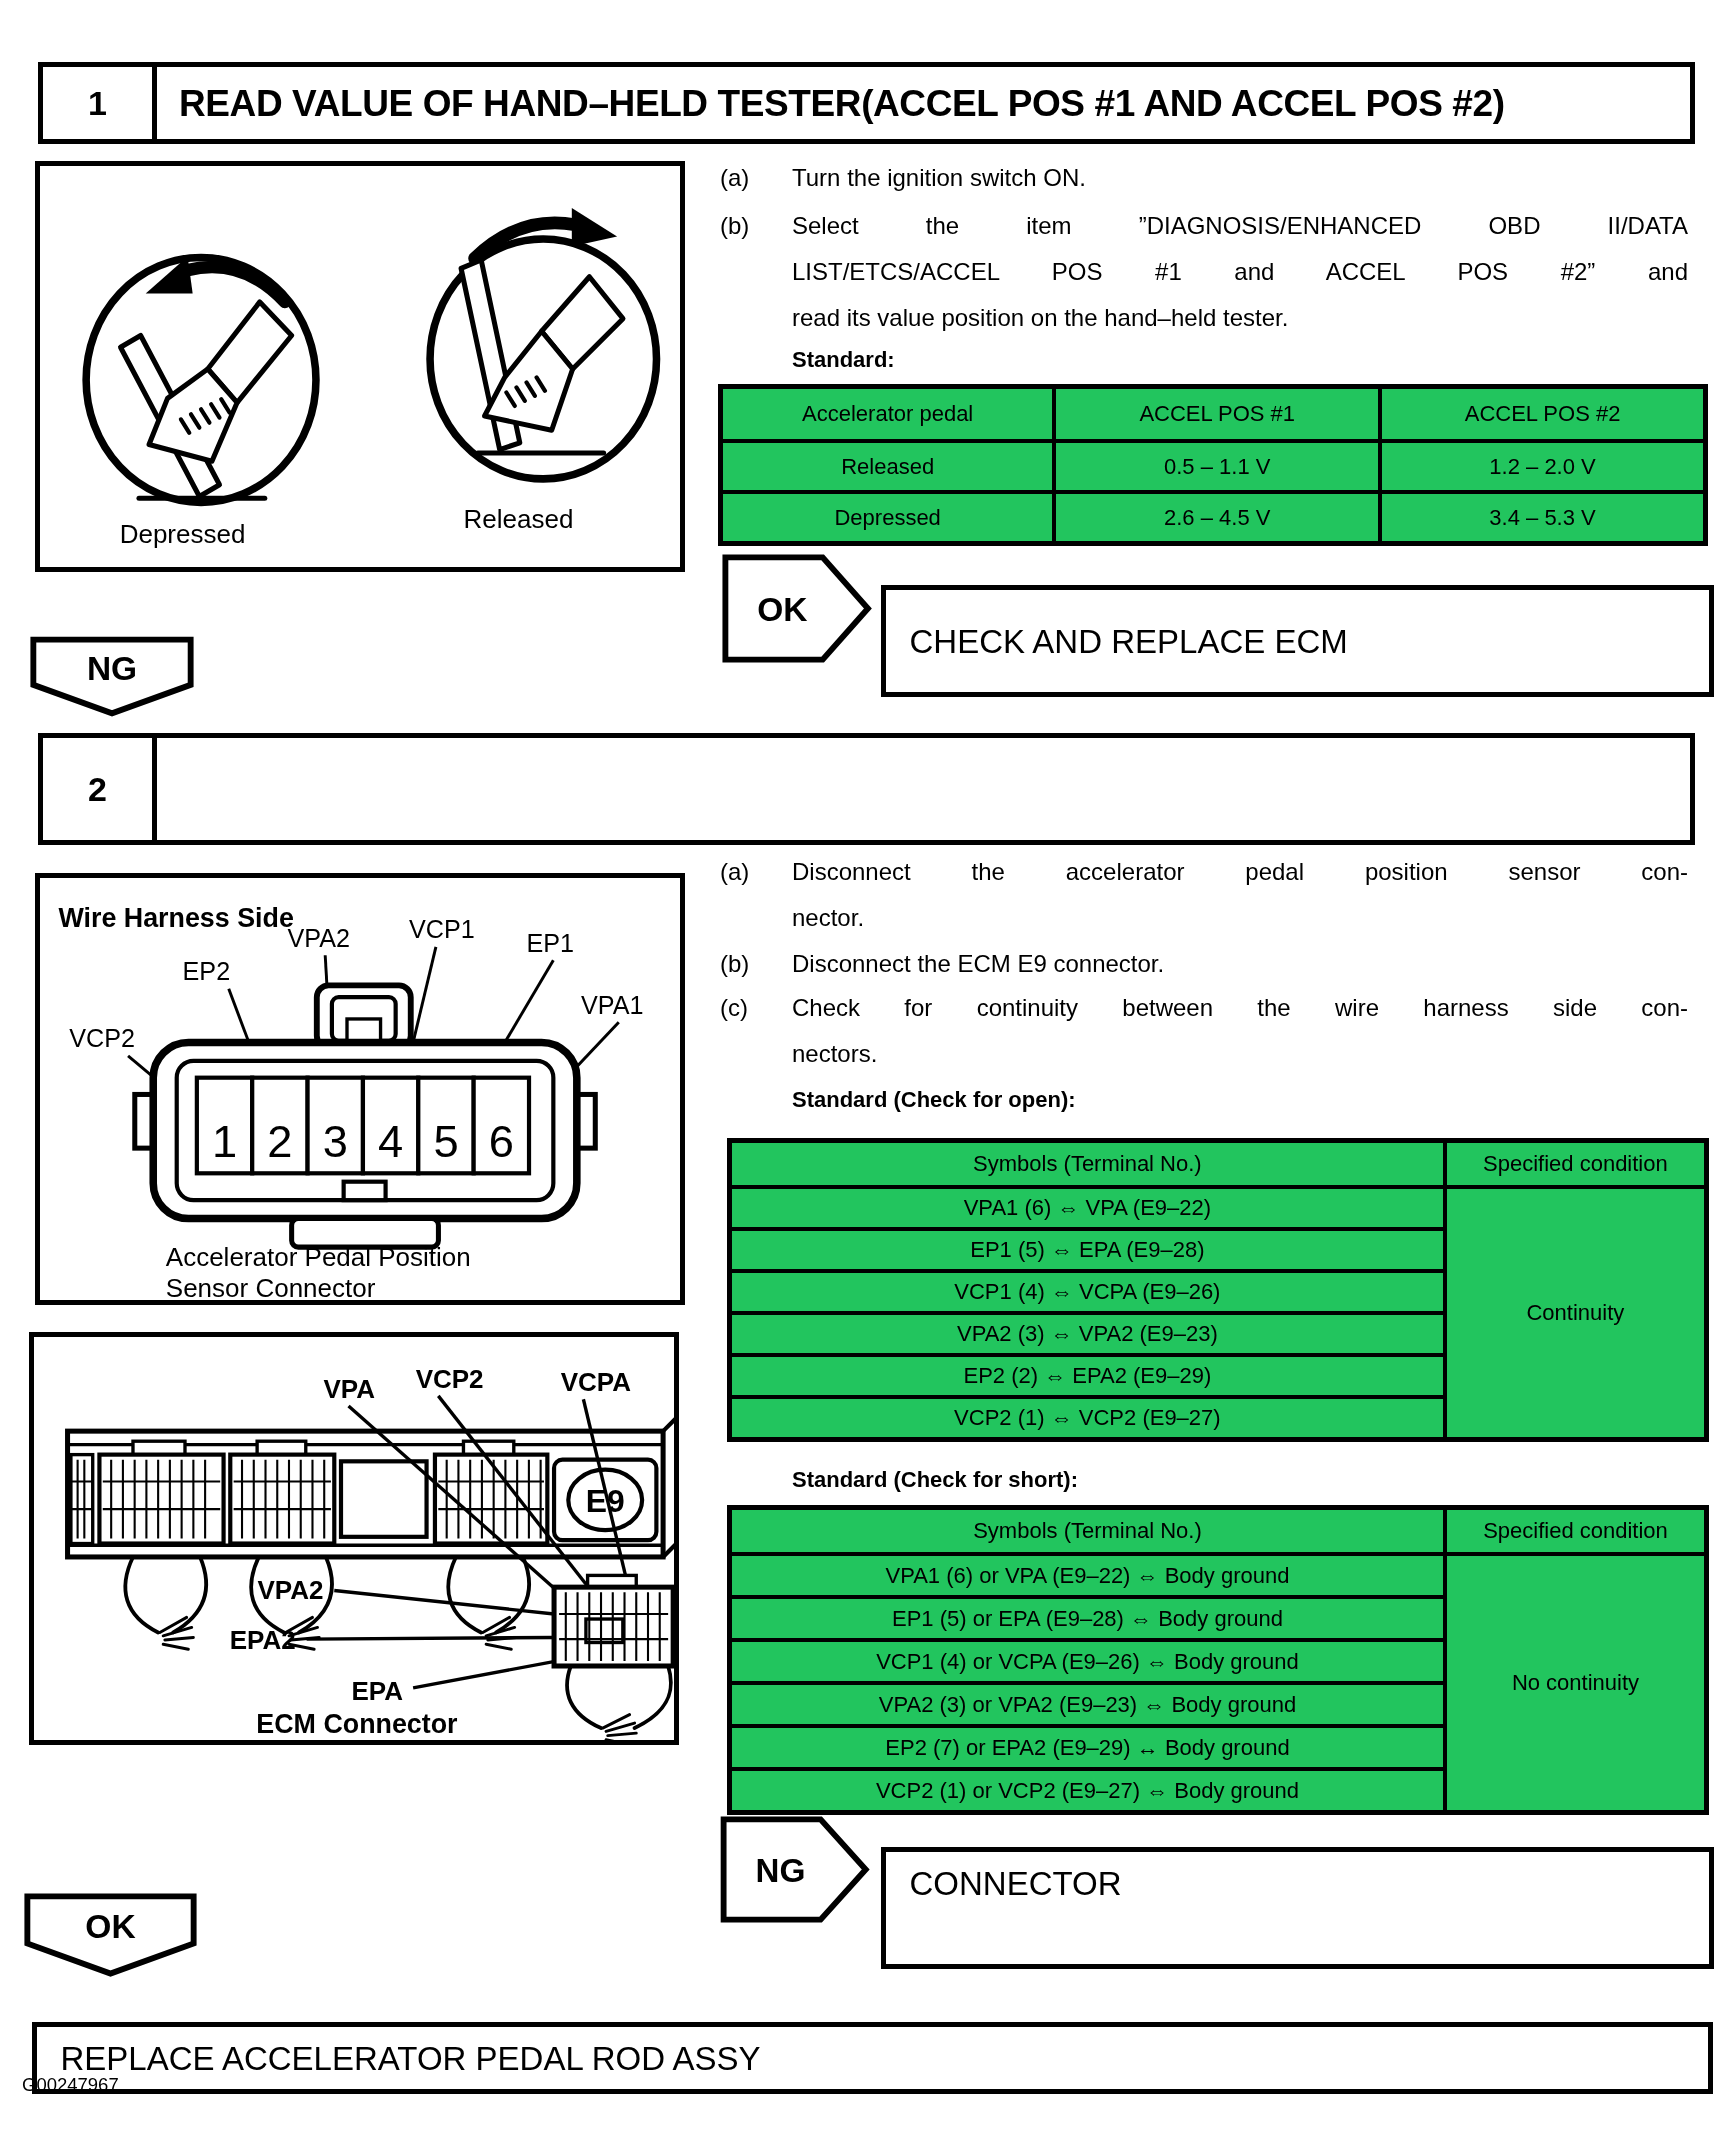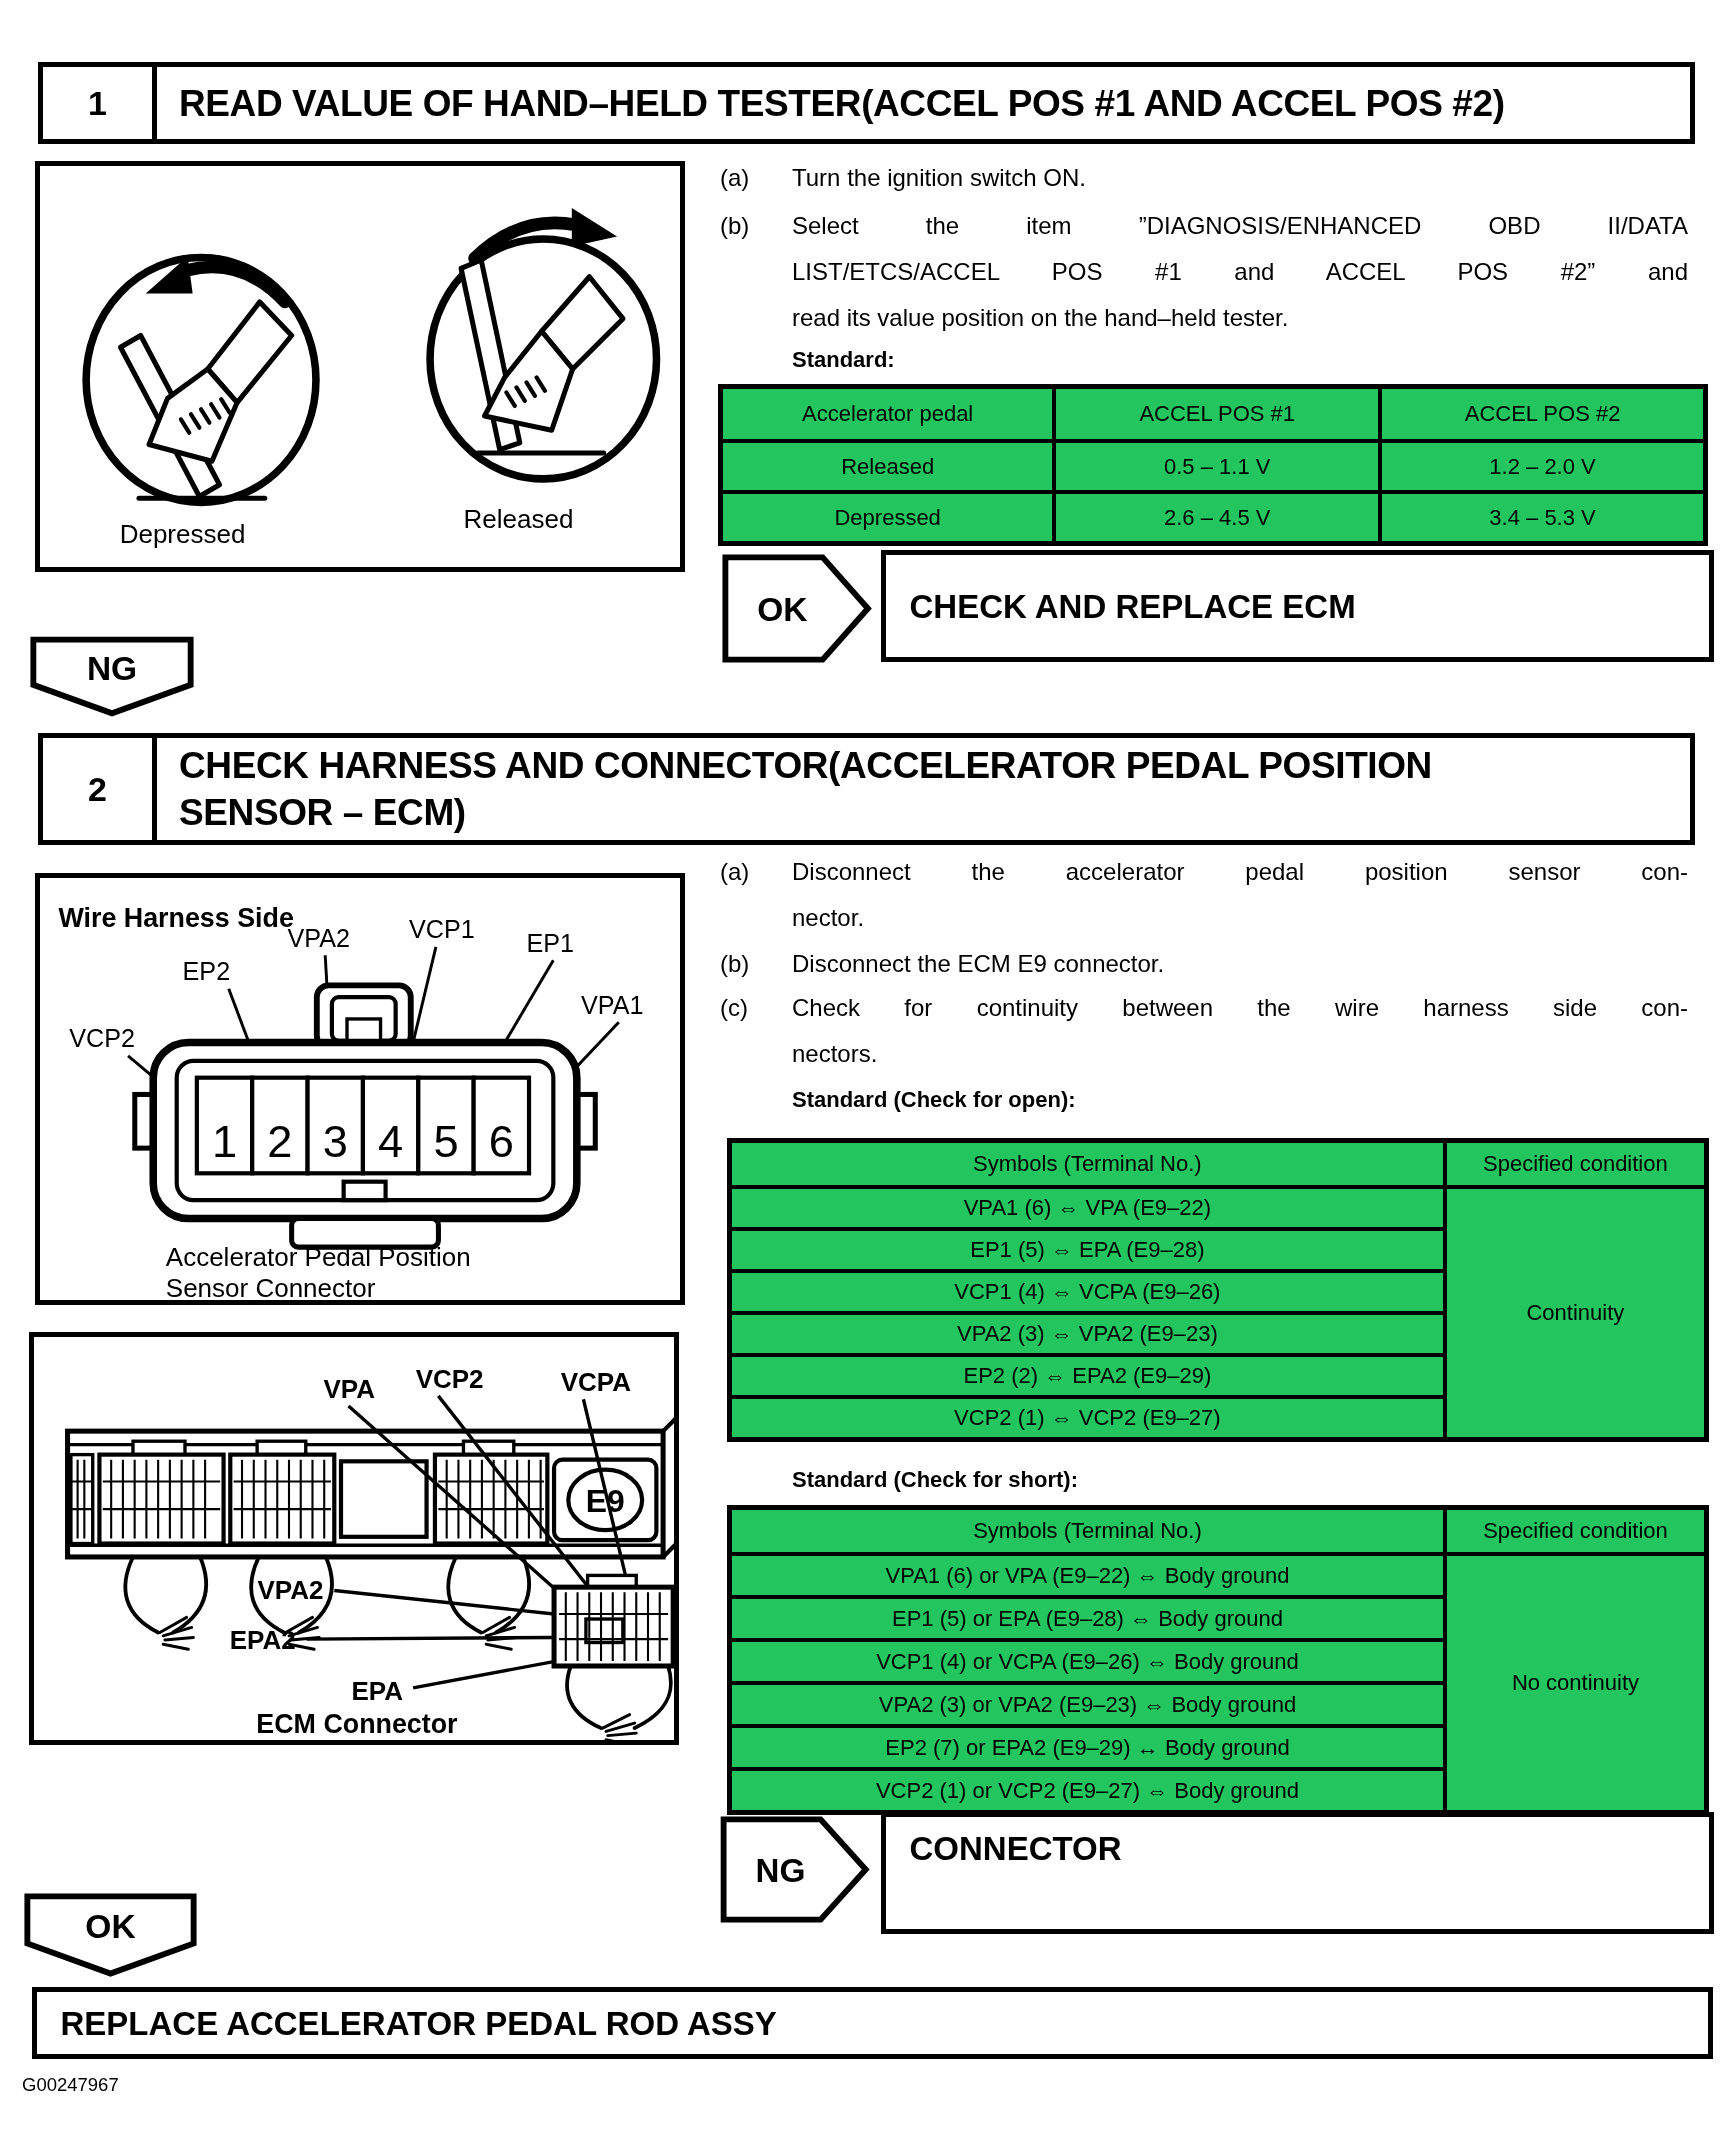--- a/index.html
+++ b/index.html
@@ -30,21 +30,21 @@
 
   
   table { border-collapse:collapse; background:#22c55e; }
   .dtable { border:5px solid #000; }
   .dtable th, .dtable td { border:4.2px solid #000; text-align:center;
       font-size:22px; font-weight:normal; padding:0 6.7px; }
 
   
   .action-box { border:5px solid #000; background:#fff; display:flex; flex-direction:column;
                 justify-content:center; padding-left:23.5px; font-size:33px;
-                font-weight:bold; line-height:47px; }
+                font-weight:normal; line-height:47px;margin-top:35px; }
   .fig-id { font-size:18.5px; }
 </style>
 </head>
 <body>
 
 <div class="page">
 
   <div class="abs sec-hdr" style="left:38px; top:62px; width:1647px; height:72px;">
     <div class="sec-num">1</div>
     <div class="sec-title" style="white-space:nowrap;">READ VALUE OF HAND–HELD TESTER(ACCEL POS #1 AND ACCEL POS #2)</div>
@@ -125,24 +125,20 @@
 
   <div class="abs" style="left:30px; top:636px; width:164px; height:81px;">
     <svg width="164" height="81" viewBox="0 0 196 96">
       <polygon points="4,4 192,4 192,58 98,92 4,58" fill="#fff" stroke="#000" stroke-width="7"></polygon>
       <text x="98" y="52" text-anchor="middle" font-size="40" font-weight="bold">NG</text>
     </svg>
   </div>
 
   <div class="abs sec-hdr" style="left:38px; top:733px; width:1647px; height:102px;">
     <div class="sec-num">2</div>
-    <div class="sec-title">
-      <div>CHECK HARNESS AND CONNECTOR(ACCELERATOR PEDAL POSITION</div>
-      <div>SENSOR – ECM)</div>
-    </div>
   </div>
 
   <div class="abs figbox" style="left:35px; top:873px; width:640px; height:422px;">
     <svg width="640" height="422" viewBox="0 0 763 503">
       <text x="22" y="58" font-size="32" font-weight="bold">Wire Harness Side</text>
 
       <text x="295" y="82" font-size="30">VPA2</text>
       <text x="440" y="72" font-size="30">VCP1</text>
       <text x="580" y="88" font-size="30">EP1</text>
       <text x="170" y="122" font-size="30">EP2</text>

